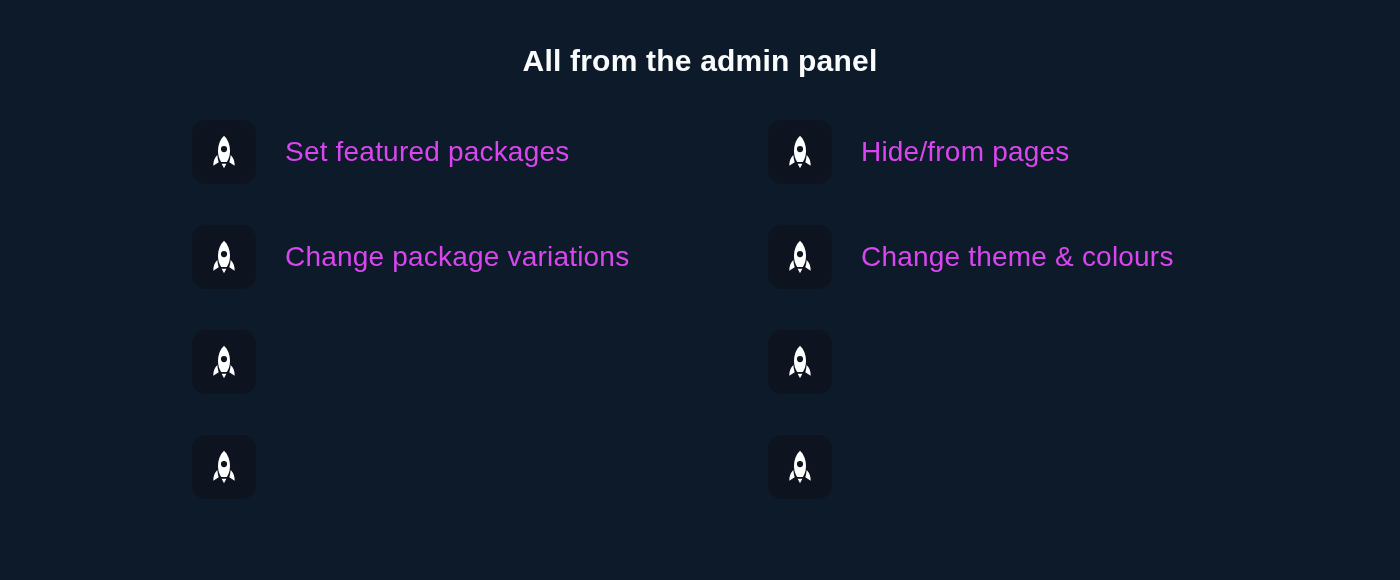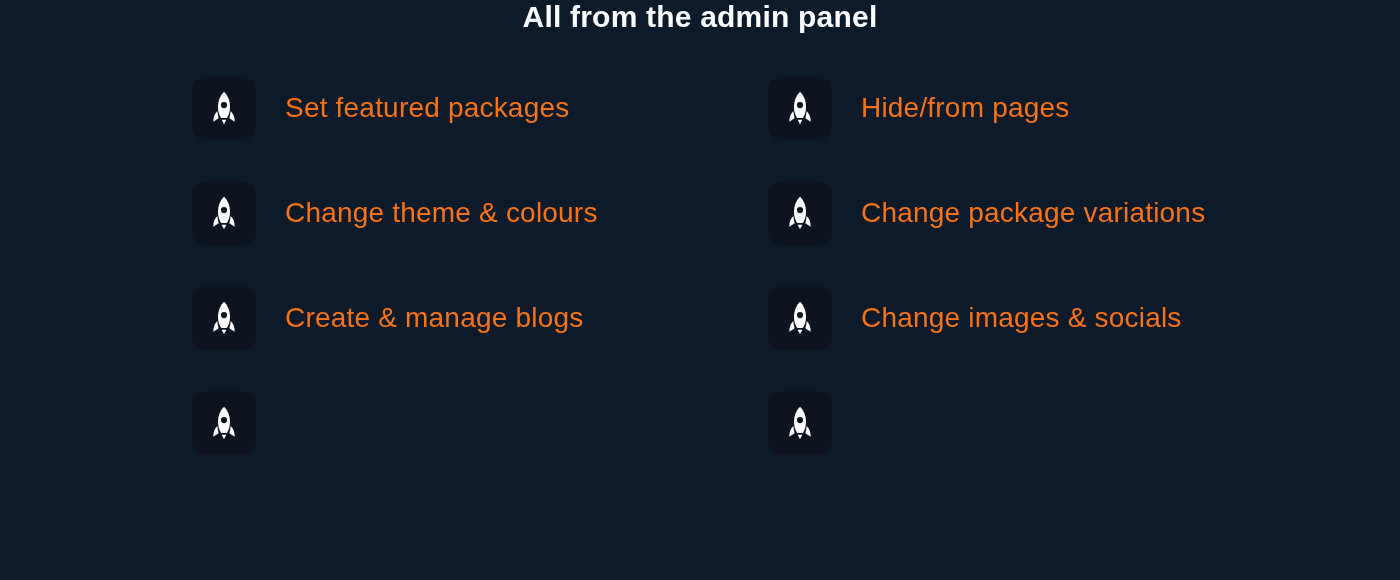--- a/index.html
+++ b/index.html
@@ -5,20 +5,21 @@
   * { margin: 0; padding: 0; box-sizing: border-box; }
   html, body { width: 1400px; height: 580px; overflow: hidden; }
   body {
     background: #0c1a29;
     font-family: "Liberation Sans", "DejaVu Sans", sans-serif;
     color: #fbfcfd;
   }
   .section {
     width: 1400px;
     height: 580px;
+    padding-top: 44px;
   }
   .heading {
     text-align: center;
     font-size: 30px;
     font-weight: 700;
     letter-spacing: 0.2px;
     color: #fbfcfd;
     margin-bottom: 42px;
   }
   .feature-grid {
@@ -43,21 +44,21 @@
     display: flex;
     align-items: center;
     justify-content: center;
     flex-shrink: 0;
   }
   .icon-box svg { display: block; }
   .feature-label {
     font-size: 28px;
     font-weight: 400;
     line-height: 1.18;
-    color: #f97316;
+    color: #d946ef;
     white-space: pre-line;
     letter-spacing: 0.2px;
   }
 </style>
 </head>
 <body>
 
 <div class="section">
   <h2 class="heading">All from the admin panel</h2>
 
@@ -92,60 +93,58 @@
     <div class="feature-item">
       <span class="icon-box">
           <svg width="40" height="40" viewBox="0 0 48 48">
             <path fill="#ffffff" d="M24 4.5 C28.8 9 31.2 15.5 31.2 22.5 C31.2 28.2 29.6 32.8 27.4 36 L20.6 36 C18.4 32.8 16.8 28.2 16.8 22.5 C16.8 15.5 19.2 9 24 4.5 Z"></path>
             <circle cx="24" cy="20.5" r="3.7" fill="#0e1320"></circle>
             <path fill="#ffffff" d="M16 27.5 C12.6 30.5 11 35.5 11.2 40.5 L17.6 36.2 C16.8 33.5 16.3 30.6 16 27.5 Z"></path>
             <path fill="#ffffff" d="M32 27.5 C35.4 30.5 37 35.5 36.8 40.5 L30.4 36.2 C31.2 33.5 31.7 30.6 32 27.5 Z"></path>
             <path fill="#ffffff" d="M21.2 38 L26.8 38 L24 43.5 Z"></path>
           </svg>
         </span>
+      <span class="feature-label">Change package variations</span>
+    </div>
+
+    <div class="feature-item">
+      <span class="icon-box">
+          <svg width="40" height="40" viewBox="0 0 48 48">
+            <path fill="#ffffff" d="M24 4.5 C28.8 9 31.2 15.5 31.2 22.5 C31.2 28.2 29.6 32.8 27.4 36 L20.6 36 C18.4 32.8 16.8 28.2 16.8 22.5 C16.8 15.5 19.2 9 24 4.5 Z"></path>
+            <circle cx="24" cy="20.5" r="3.7" fill="#0e1320"></circle>
+            <path fill="#ffffff" d="M16 27.5 C12.6 30.5 11 35.5 11.2 40.5 L17.6 36.2 C16.8 33.5 16.3 30.6 16 27.5 Z"></path>
+            <path fill="#ffffff" d="M32 27.5 C35.4 30.5 37 35.5 36.8 40.5 L30.4 36.2 C31.2 33.5 31.7 30.6 32 27.5 Z"></path>
+            <path fill="#ffffff" d="M21.2 38 L26.8 38 L24 43.5 Z"></path>
+          </svg>
+        </span>
       <span class="feature-label">Change theme &amp; colours</span>
     </div>
 
     <div class="feature-item">
       <span class="icon-box">
           <svg width="40" height="40" viewBox="0 0 48 48">
             <path fill="#ffffff" d="M24 4.5 C28.8 9 31.2 15.5 31.2 22.5 C31.2 28.2 29.6 32.8 27.4 36 L20.6 36 C18.4 32.8 16.8 28.2 16.8 22.5 C16.8 15.5 19.2 9 24 4.5 Z"></path>
             <circle cx="24" cy="20.5" r="3.7" fill="#0e1320"></circle>
             <path fill="#ffffff" d="M16 27.5 C12.6 30.5 11 35.5 11.2 40.5 L17.6 36.2 C16.8 33.5 16.3 30.6 16 27.5 Z"></path>
             <path fill="#ffffff" d="M32 27.5 C35.4 30.5 37 35.5 36.8 40.5 L30.4 36.2 C31.2 33.5 31.7 30.6 32 27.5 Z"></path>
             <path fill="#ffffff" d="M21.2 38 L26.8 38 L24 43.5 Z"></path>
           </svg>
         </span>
-      <span class="feature-label">Change package variations</span>
     </div>
 
     <div class="feature-item">
       <span class="icon-box">
           <svg width="40" height="40" viewBox="0 0 48 48">
             <path fill="#ffffff" d="M24 4.5 C28.8 9 31.2 15.5 31.2 22.5 C31.2 28.2 29.6 32.8 27.4 36 L20.6 36 C18.4 32.8 16.8 28.2 16.8 22.5 C16.8 15.5 19.2 9 24 4.5 Z"></path>
             <circle cx="24" cy="20.5" r="3.7" fill="#0e1320"></circle>
             <path fill="#ffffff" d="M16 27.5 C12.6 30.5 11 35.5 11.2 40.5 L17.6 36.2 C16.8 33.5 16.3 30.6 16 27.5 Z"></path>
             <path fill="#ffffff" d="M32 27.5 C35.4 30.5 37 35.5 36.8 40.5 L30.4 36.2 C31.2 33.5 31.7 30.6 32 27.5 Z"></path>
             <path fill="#ffffff" d="M21.2 38 L26.8 38 L24 43.5 Z"></path>
           </svg>
         </span>
-      <span class="feature-label">Create &amp; manage blogs</span>
-    </div>
-
-    <div class="feature-item">
-      <span class="icon-box">
-          <svg width="40" height="40" viewBox="0 0 48 48">
-            <path fill="#ffffff" d="M24 4.5 C28.8 9 31.2 15.5 31.2 22.5 C31.2 28.2 29.6 32.8 27.4 36 L20.6 36 C18.4 32.8 16.8 28.2 16.8 22.5 C16.8 15.5 19.2 9 24 4.5 Z"></path>
-            <circle cx="24" cy="20.5" r="3.7" fill="#0e1320"></circle>
-            <path fill="#ffffff" d="M16 27.5 C12.6 30.5 11 35.5 11.2 40.5 L17.6 36.2 C16.8 33.5 16.3 30.6 16 27.5 Z"></path>
-            <path fill="#ffffff" d="M32 27.5 C35.4 30.5 37 35.5 36.8 40.5 L30.4 36.2 C31.2 33.5 31.7 30.6 32 27.5 Z"></path>
-            <path fill="#ffffff" d="M21.2 38 L26.8 38 L24 43.5 Z"></path>
-          </svg>
-        </span>
-      <span class="feature-label">Change images &amp; socials</span>
     </div>
 
     <div class="feature-item">
       <span class="icon-box">
           <svg width="40" height="40" viewBox="0 0 48 48">
             <path fill="#ffffff" d="M24 4.5 C28.8 9 31.2 15.5 31.2 22.5 C31.2 28.2 29.6 32.8 27.4 36 L20.6 36 C18.4 32.8 16.8 28.2 16.8 22.5 C16.8 15.5 19.2 9 24 4.5 Z"></path>
             <circle cx="24" cy="20.5" r="3.7" fill="#0e1320"></circle>
             <path fill="#ffffff" d="M16 27.5 C12.6 30.5 11 35.5 11.2 40.5 L17.6 36.2 C16.8 33.5 16.3 30.6 16 27.5 Z"></path>
             <path fill="#ffffff" d="M32 27.5 C35.4 30.5 37 35.5 36.8 40.5 L30.4 36.2 C31.2 33.5 31.7 30.6 32 27.5 Z"></path>
             <path fill="#ffffff" d="M21.2 38 L26.8 38 L24 43.5 Z"></path>

